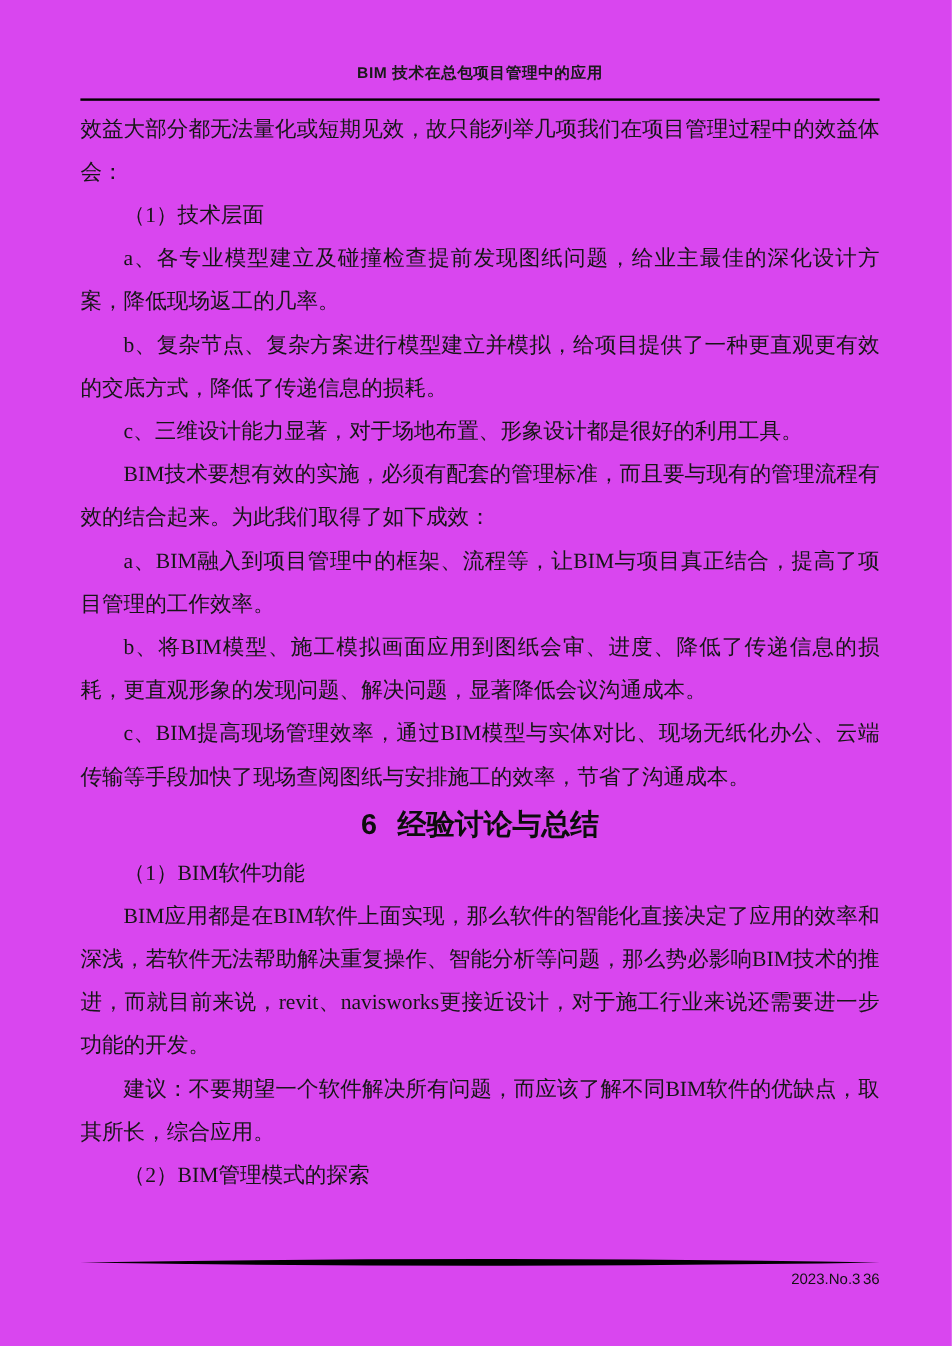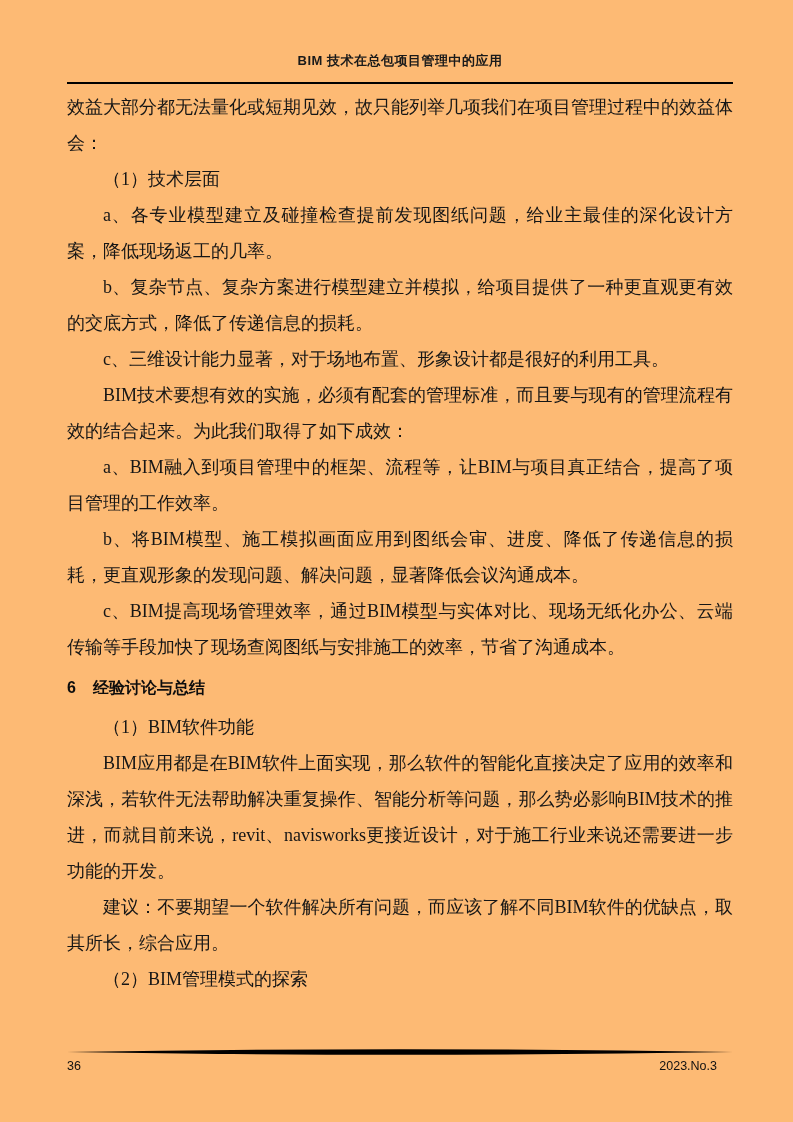--- a/index.html
+++ b/index.html
@@ -6,21 +6,21 @@
   body {
     width: 793px;
     height: 1122px;
     background: #f2f2f2;
     font-family: "Liberation Serif", "DejaVu Serif", serif;
   }
   .page {
     position: relative;
     width: 793px;
     height: 1122px;
-    background: #fdba74;
+    background: #d946ef;
     box-sizing: border-box;
     padding: 50px 60px 0 67px;
     color: #161616;
     overflow: hidden;
   }
   .running-title {
     text-align: center;
     font-family: "Liberation Sans", "DejaVu Sans", sans-serif;
     font-size: 13px;
     font-weight: 700;
@@ -38,44 +38,44 @@
     font-size: 18px;
     line-height: 36px;
     text-align: justify;
     margin-top: 5px;
   }
   .body-text p { margin: 0; }
   p.flush  { text-indent: 0; font-family: Liberation Serif, serif; }
   p.indent { text-indent: 2em; }
   .section-heading {
     font-family: "Liberation Sans", "DejaVu Sans", sans-serif;
-    font-size: 16px;
+    font-size: 24px;
     font-weight: 700;
     color: #0d0d0d;
     line-height: 36px;
     margin: 5px 0 3px 0;
-    text-align: left;
+    text-align: center;
   }
   .section-heading .sec-num { margin-right: 17px; }
   .page-footer {
     position: absolute;
     left: 67px;
     right: 60px;
     top: 1048px;
   }
   .footer-bar { display: block; width: 100%; height: 8px; }
   .footer-bar path { fill: #000; }
   .footer-row {
     position: relative;
     margin-top: 3px;
     font-family: "Liberation Sans", "DejaVu Sans", sans-serif;
     font-size: 12.5px;
     color: #111;
   }
-  .page-number { display: block; text-align: left; }
+  .page-number { display: block; text-align: right; }
   .issue-number { position: absolute; right: 16px; top: 0; }
 </style>
 </head>
 <body>
 
 <div class="page">
 
   <header>
     <div class="running-title">BIM 技术在总包项目管理中的应用</div>
     <hr class="header-rule">

